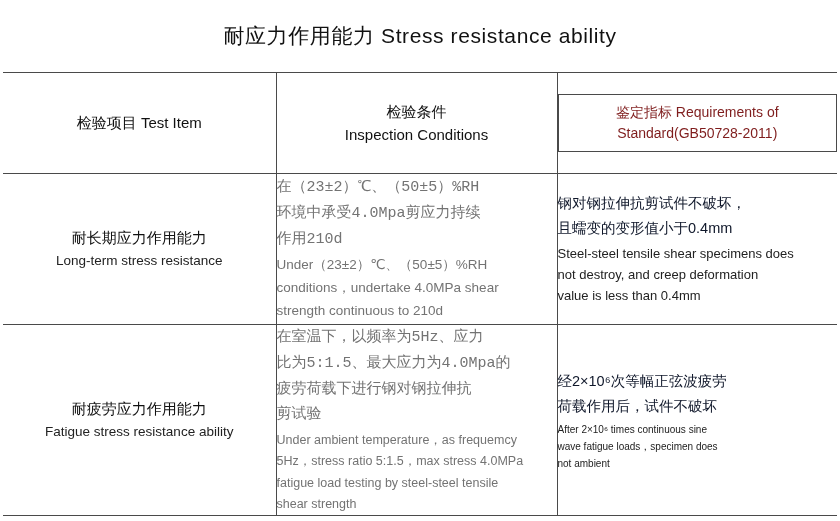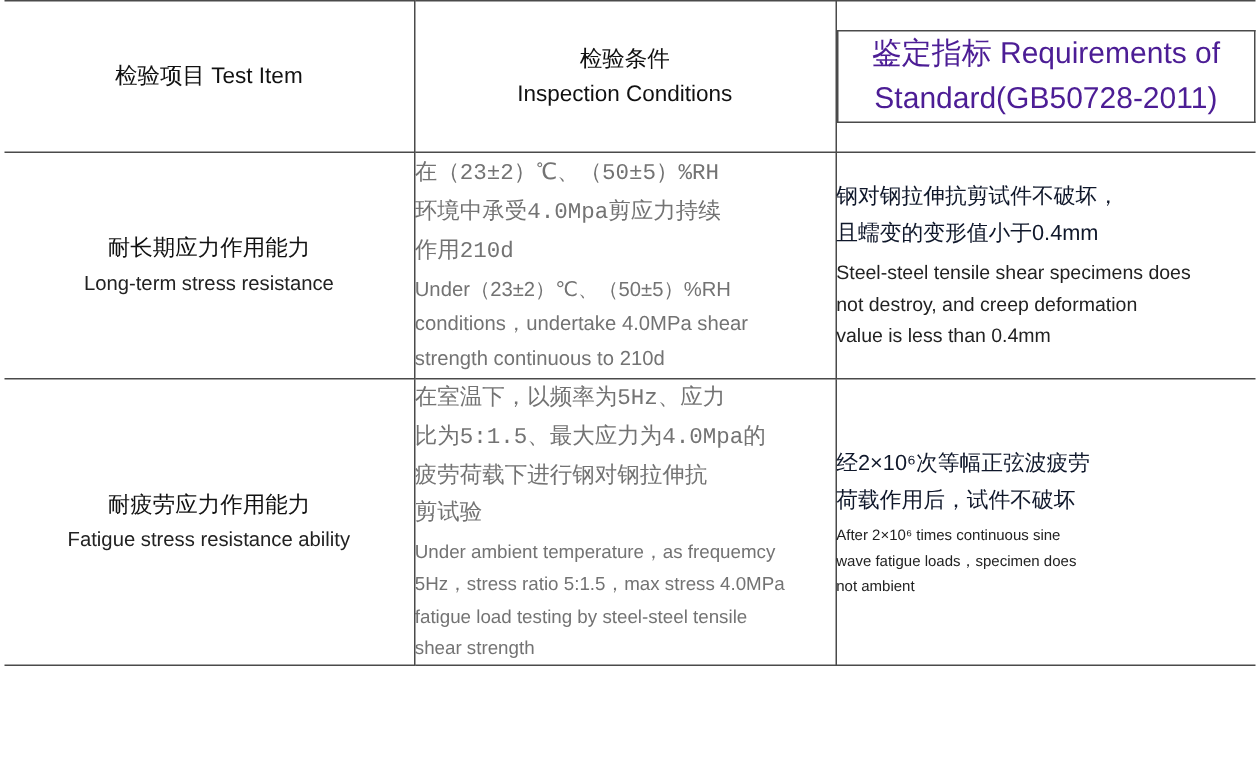--- a/index.html
+++ b/index.html
@@ -88,23 +88,23 @@
     border-bottom: 1px solid #4a4a4a;
     height: 56px;
     vertical-align: middle;
   }
   .req-inner tr.bot td {
     height: 42px;
     vertical-align: middle;
     text-align: center;
   }
   .req-top-text {
-    font-size: 20px;
+    font-size: 14px;
     line-height: 1.5;
-    color: #4c1d95;
+    color: #7f1d1d;
   }
   .req-bot-text {
     font-size: 15px;
     color: #111;
   }
 
   
   .cell-pad {
     padding: 16px 18px;
   }
@@ -167,20 +167,25 @@
 
 <div class="sheet">
   <table class="spec">
     <colgroup>
       <col class="col-item">
       <col class="col-cond">
       <col class="col-req">
     </colgroup>
 
     <tbody>
+        <tr>
+      <td class="title-cell" colspan="3">
+        <div class="title-text">耐应力作用能力 Stress resistance ability</div>
+      </td>
+    </tr>
 
     <tr>
       <td class="hdr-cell first">
         <div class="hdr-text">检验项目 Test Item</div>
       </td>
       <td class="hdr-cell">
         <div class="hdr-text">
           <span class="hdr-sub">检验条件</span>
           <span class="hdr-sub">Inspection Conditions</span>
         </div>

